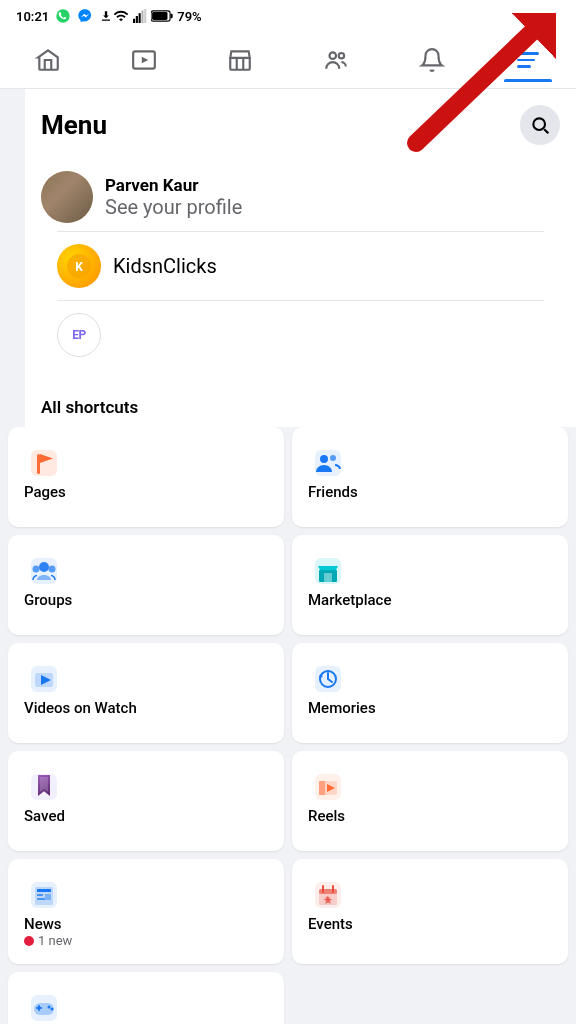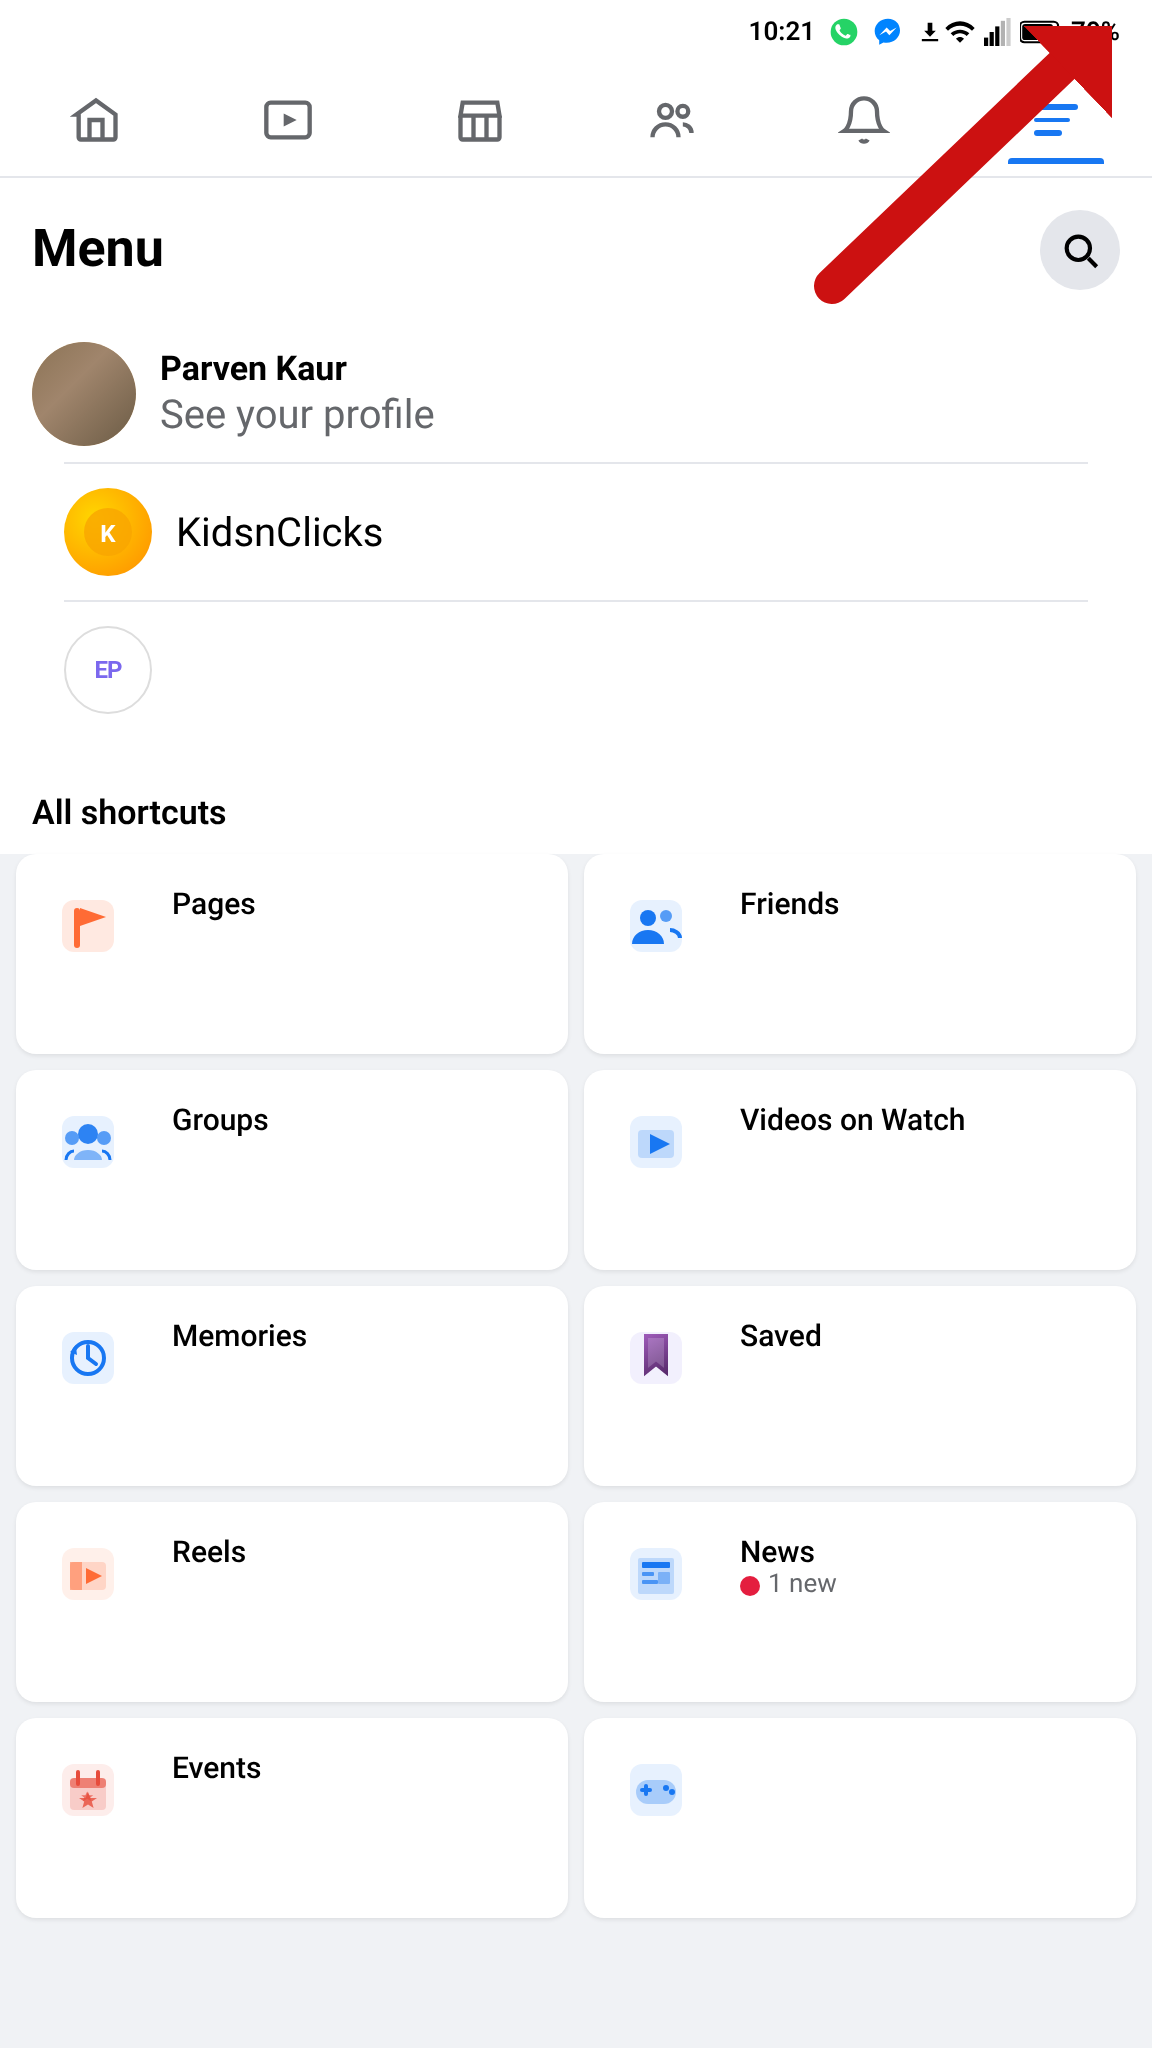--- a/index.html
+++ b/index.html
@@ -9,21 +9,21 @@
       min-height: 1024px;
       background: #f0f2f5;
       font-family: -apple-system, BlinkMacSystemFont, 'Segoe UI', Roboto, sans-serif;
       overflow-x: hidden;
     }
 
     
     .status-bar {
       background: #fff;
       display: flex;
-      justify-content: flex-end;
+      justify-content: flex-start;
       align-items: center;
       padding: 8px 16px;
       font-size: 13px;
       font-weight: 600;
       color: #000;
     }
     .status-left { display: flex; align-items: center; gap: 6px; }
     .status-right { display: flex; align-items: center; gap: 4px; font-size: 13px; }
 
     
@@ -158,22 +158,22 @@
       padding: 0 8px 8px;
       background: #f0f2f5;
     }
 
     .shortcut-card {
       background: #fff;
       border-radius: 10px;
       padding: 16px;
       cursor: pointer;
       display: flex;
-      flex-direction: row;
-      gap: 22px;
+      flex-direction: column;
+      gap: 0;
       min-height: 100px;
       box-shadow: 0 1px 2px rgba(0,0,0,0.08);
     }
 
     .shortcut-icon {
       width: 40px;
       height: 40px;
       display: flex;
       align-items: center;
       justify-content: center;
@@ -241,20 +241,21 @@
       text-align: right;
     }
 
     .top-nav-wrapper {
       position: relative;
     }
 
     .menu-area {
       background: #d946ef;
       padding-bottom: 0;
+      margin-left: 25px;
     }
   </style>
 </head>
 <body>
 
 <div class="status-bar">
   <div class="status-left">
     <span>10:21</span>
 
     <svg width="16" height="16" viewBox="0 0 24 24" fill="none">
@@ -437,20 +438,32 @@
         <circle cx="11" cy="17" r="3.5" fill="#1877f2" opacity="0.7"></circle>
         <circle cx="27" cy="17" r="3.5" fill="#1877f2" opacity="0.7"></circle>
         <path d="M8 28c0-2.5 2-4.5 4-4.5" stroke="#1877f2" stroke-width="1.5" fill="none"></path>
         <path d="M12 28c0-2.5 3-5 7-5s7 2.5 7 5" fill="#1877f2" opacity="0.5"></path>
         <path d="M26 23.5c2 0 4 2 4 4.5" stroke="#1877f2" stroke-width="1.5" fill="none"></path>
       </svg>
     </div>
     <span class="shortcut-label">Groups</span>
   </div>
 
+  <div class="shortcut-card">
+    <div class="shortcut-icon">
+      <svg width="38" height="38" viewBox="0 0 38 38">
+        <rect x="6" y="6" width="26" height="26" rx="6" fill="#00c8d4" opacity="0.15"></rect>
+
+        <rect x="10" y="18" width="18" height="12" rx="1" fill="#00a8b5"></rect>
+        <path d="M9 14h20l-2 4H11z" fill="#00c8d4"></path>
+        <rect x="15" y="21" width="8" height="9" rx="1" fill="#fff" opacity="0.4"></rect>
+      </svg>
+    </div>
+    <span class="shortcut-label">Marketplace</span>
+  </div>
 
   <div class="shortcut-card">
     <div class="shortcut-icon">
       <svg width="38" height="38" viewBox="0 0 38 38">
         <rect x="6" y="6" width="26" height="26" rx="6" fill="#1877f2" opacity="0.1"></rect>
         <rect x="10" y="13" width="18" height="14" rx="2" fill="#1877f2" opacity="0.2"></rect>
         <polygon points="16,15 16,25 26,20" fill="#1877f2"></polygon>
       </svg>
     </div>
     <span class="shortcut-label">Videos on Watch</span>

